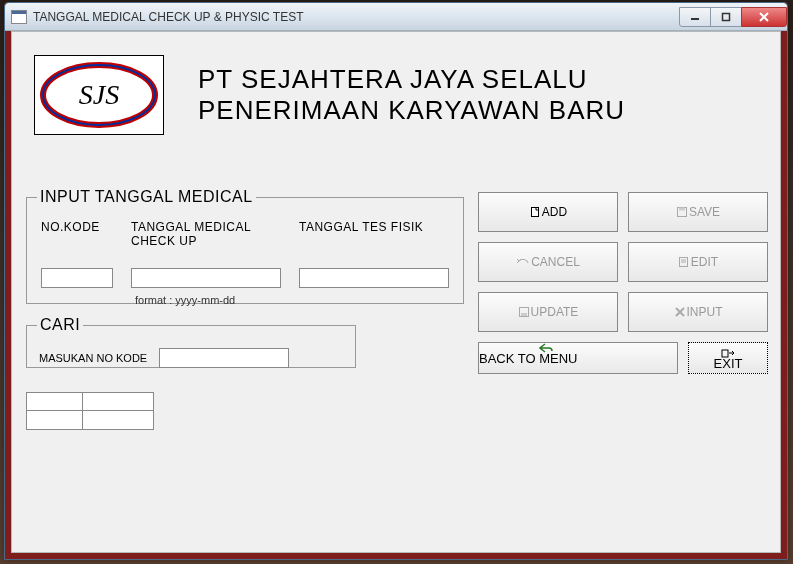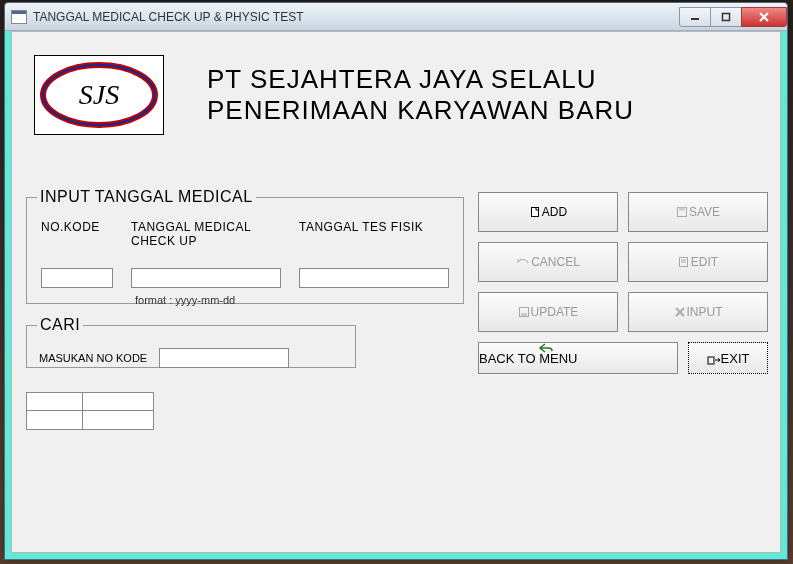--- a/index.html
+++ b/index.html
@@ -9,21 +9,21 @@
     background: linear-gradient(180deg, #2a1f1a 0%, #3a2f28 40%, #5a3f30 100%);
     font-family: "Segoe UI", Tahoma, sans-serif;
     width: 793px;
     height: 564px;
     overflow: hidden;
   }
   .window {
     position: absolute;
     top: 2px; left: 4px;
     width: 784px; height: 558px;
-    background: #5eead4;
+    background: #7f1d1d;
     border: 1px solid #4a6a8a;
     border-radius: 4px 4px 0 0;
     box-shadow: 0 0 8px rgba(0,0,0,.4);
   }
   .titlebar {
     height: 28px;
     background: linear-gradient(180deg, #f0f4f8 0%, #dce6f0 50%, #c8d4e0 100%);
     border-bottom: 1px solid #a0b0c0;
     display: flex;
     align-items: center;
@@ -70,21 +70,20 @@
     position:absolute;
     top:28px; left:6px; right:6px; bottom:6px;
     background:#f0f0f0;
     border:1px solid #b8b8b8;
   }
   .header {
     position:absolute;
     top:14px; left:22px; right:22px; height:98px;
     display:flex;
     align-items:center;
-    gap:9px;
   }
   .logo {
     width:130px; height:80px;
     border:1px solid #000;
     background:#fff;
     display:flex; align-items:center; justify-content:center;
     margin-right: 34px;
   }
   .logo svg { display:block; }
   .header-titles { display:flex; flex-direction:column; }
@@ -165,21 +164,21 @@
     font-family:"Arial Black",Impact,sans-serif;
     font-size:13px;
     position:relative;
     cursor:default;
   }
   .btn-back .arrow-ico { position:absolute; left:60px; top:-2px; }
   .btn-exit {
     width:80px; height:32px;
     border:1px dotted #000;
     background: linear-gradient(180deg,#fcfcfc,#e8e8e8);
-    display:flex; align-items:center; justify-content:center;
+    display:flex; flex-direction:column; align-items:center; justify-content:center;
     font-family:"Arial Black",Impact,sans-serif;
     font-size:13px;
     cursor:default;
   }
   .btn-exit .ico { height:10px; }
   .grid {
     position:absolute;
     top:360px; left:14px;
     width:128px;
     border:1px solid #888;

